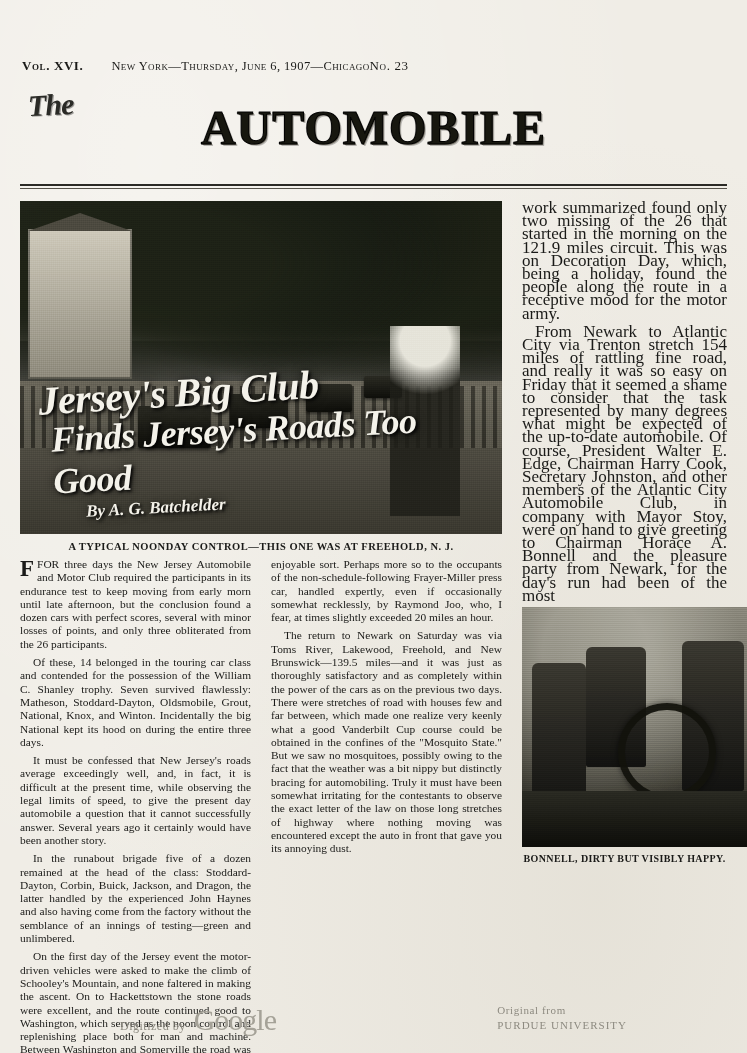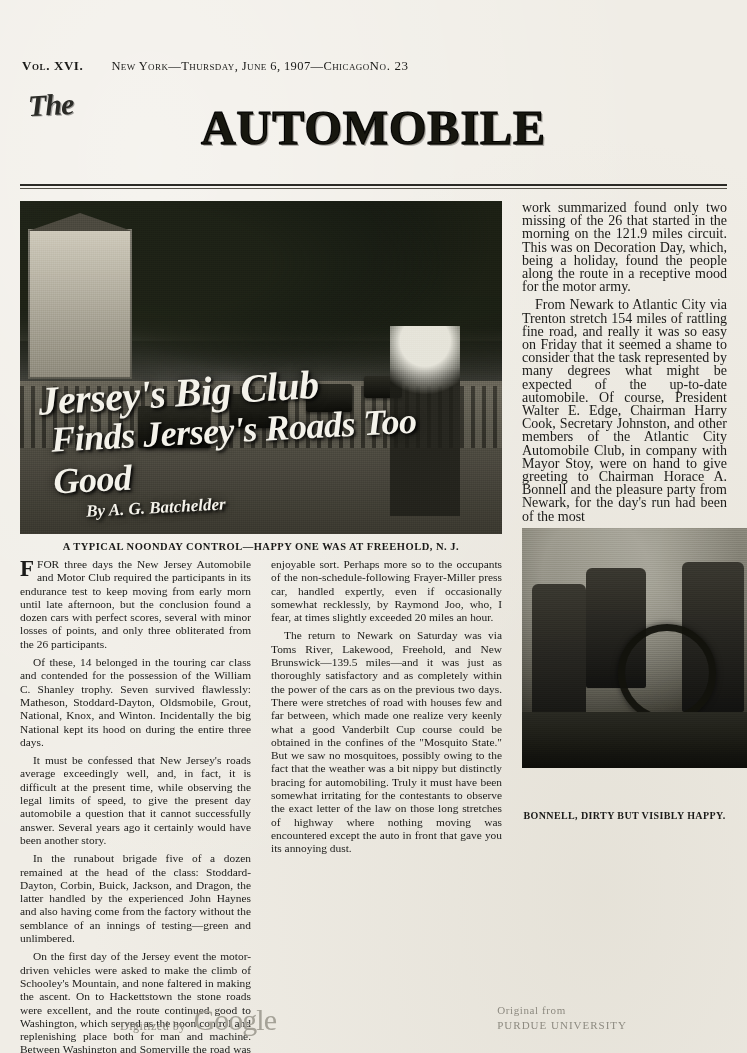--- a/index.html
+++ b/index.html
@@ -221,21 +221,21 @@
     text-indent: 0;
   }
   .dropcap {
     float: left;
     font-size: 23px;
     line-height: 19px;
     font-weight: bold;
     padding: 1px 3px 0 0;
   }
   .col-right p.body {
-    font-size: 14px;
+    font-size: 17px;
     line-height: 13.2px;
   }
   .col-right p.body.first { text-indent: 0; }
 
   
   .photo2 {
     position: relative;
     width: 245px;
     height: 240px;
     overflow: hidden;
@@ -272,22 +272,21 @@
     background-image:
       repeating-linear-gradient(0deg, rgba(255,255,255,0.05) 0 1px, rgba(0,0,0,0.05) 1px 2px);
     mix-blend-mode: overlay;
   }
   .photo2-caption {
     text-align: center;
     font-variant: small-caps;
     font-size: 10px;
     letter-spacing: 0.4px;
     font-weight: bold;
-    padding-top: 14px;
-    margin-top: 28px;
+    padding-top: 6px;
   }
 
   
   .footer {
     position: absolute;
     left: 0;
     bottom: 16px;
     width: 747px;
     display: flex;
     justify-content: space-between;
@@ -350,21 +349,21 @@
           <div class="car c4"></div>
           <div class="lamp"></div>
           <div class="grain"></div>
           <div class="overlay-title">
             <div class="ot-l1">Jersey's Big Club</div>
             <div class="ot-l2">Finds Jersey's Roads Too Good</div>
             <div class="ot-l3">By A. G. Batchelder</div>
           </div>
         </div>
 
-        <div class="photo-caption">A TYPICAL NOONDAY CONTROL—HAPPY ONE WAS AT FREEHOLD, N. J.</div>
+        <div class="photo-caption">A TYPICAL NOONDAY CONTROL—THIS ONE WAS AT FREEHOLD, N. J.</div>
 
         <div class="textcols">
           <div class="tc">
             <p class="body first"><span class="dropcap">F</span><span>FOR three days the New Jersey Automobile and Motor Club required the participants in its endurance test to keep moving from early morn until late afternoon, but the conclusion found a dozen cars with perfect scores, several with minor losses of points, and only three obliterated from the 26 participants.</span></p>
             <p class="body">Of these, 14 belonged in the touring car class and contended for the possession of the William C. Shanley trophy. Seven survived flawlessly: Matheson, Stoddard-Dayton, Oldsmobile, Grout, National, Knox, and Winton. Incidentally the big National kept its hood on during the entire three days.</p>
             <p class="body">It must be confessed that New Jersey's roads average exceedingly well, and, in fact, it is difficult at the present time, while observing the legal limits of speed, to give the present day automobile a question that it cannot successfully answer. Several years ago it certainly would have been another story.</p>
             <p class="body">In the runabout brigade five of a dozen remained at the head of the class: Stoddard-Dayton, Corbin, Buick, Jackson, and Dragon, the latter handled by the experienced John Haynes and also having come from the factory without the semblance of an innings of testing—green and unlimbered.</p>
             <p class="body">On the first day of the Jersey event the motor-driven vehicles were asked to make the climb of Schooley's Mountain, and none faltered in making the ascent. On to Hackettstown the stone roads were excellent, and the route continued good to Washington, which served as the noon control and replenishing place both for man and machine. Between Washington and Somerville the road was a disgrace to the State Highway Commissioner, but from Somerville back to Newark nothing better could be asked for. The predicted rain failed to materialize, and the day's</p>
           </div>
           <div class="tc">

